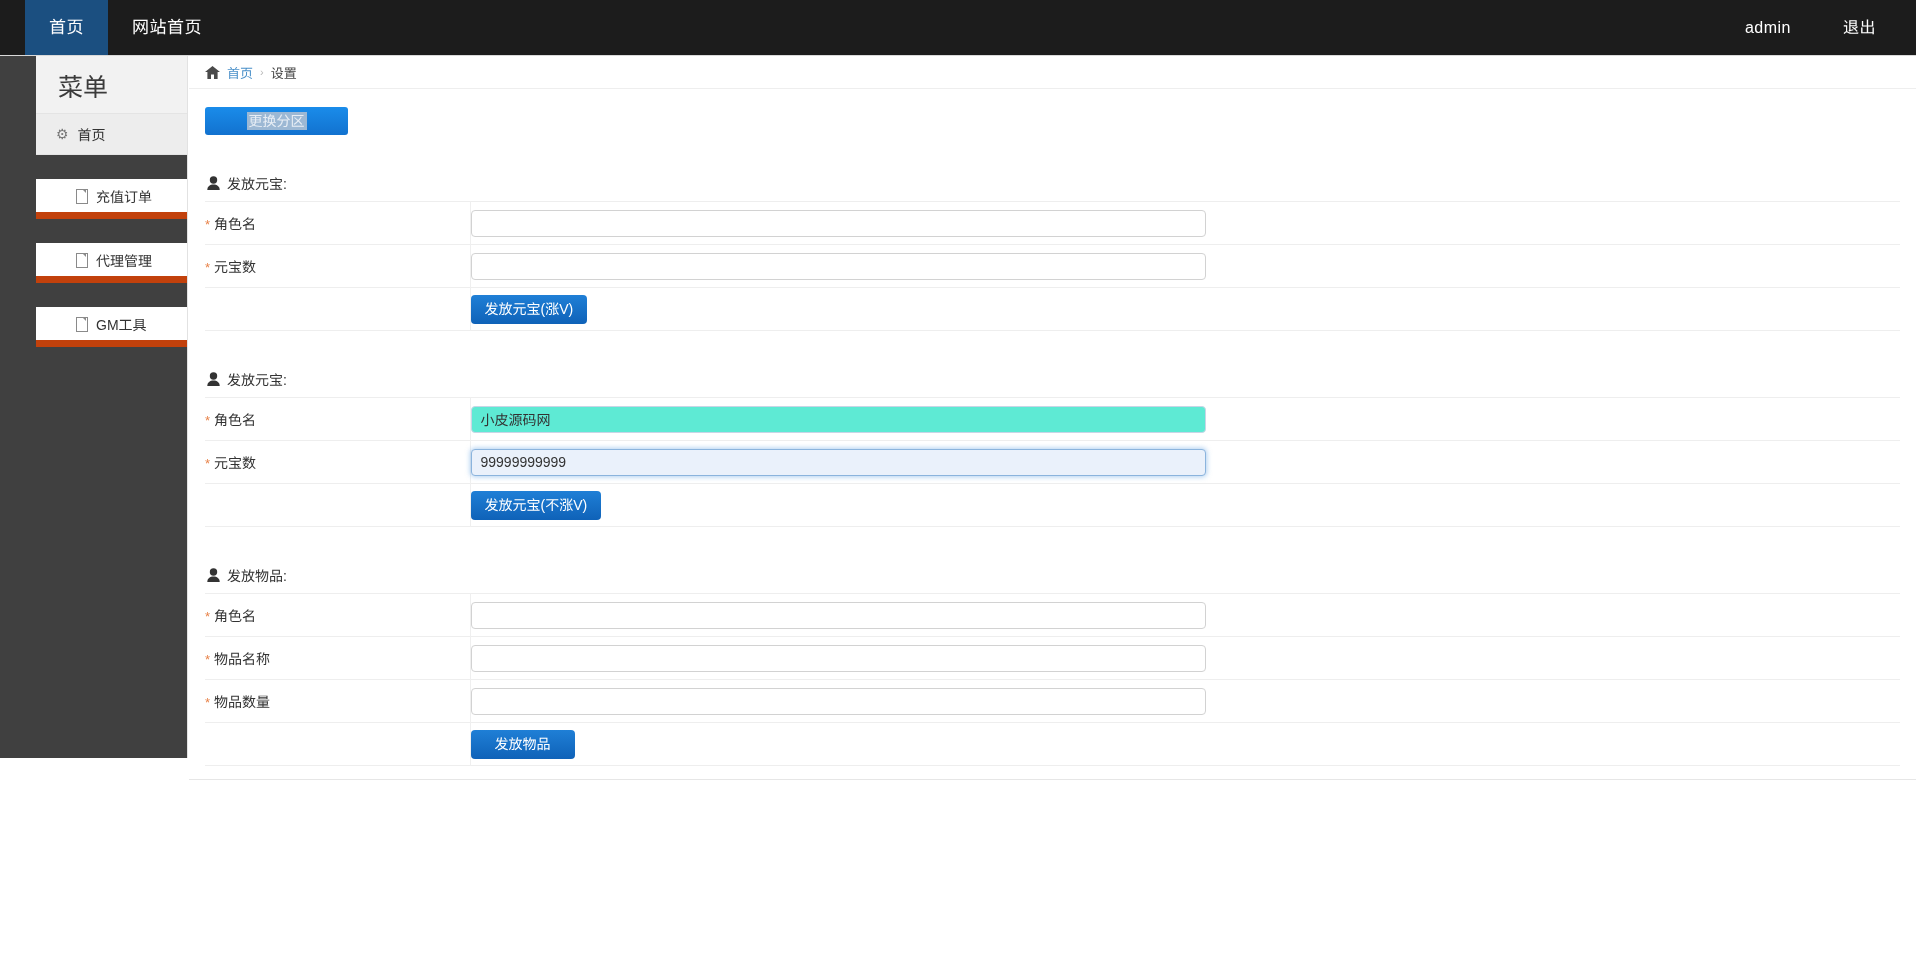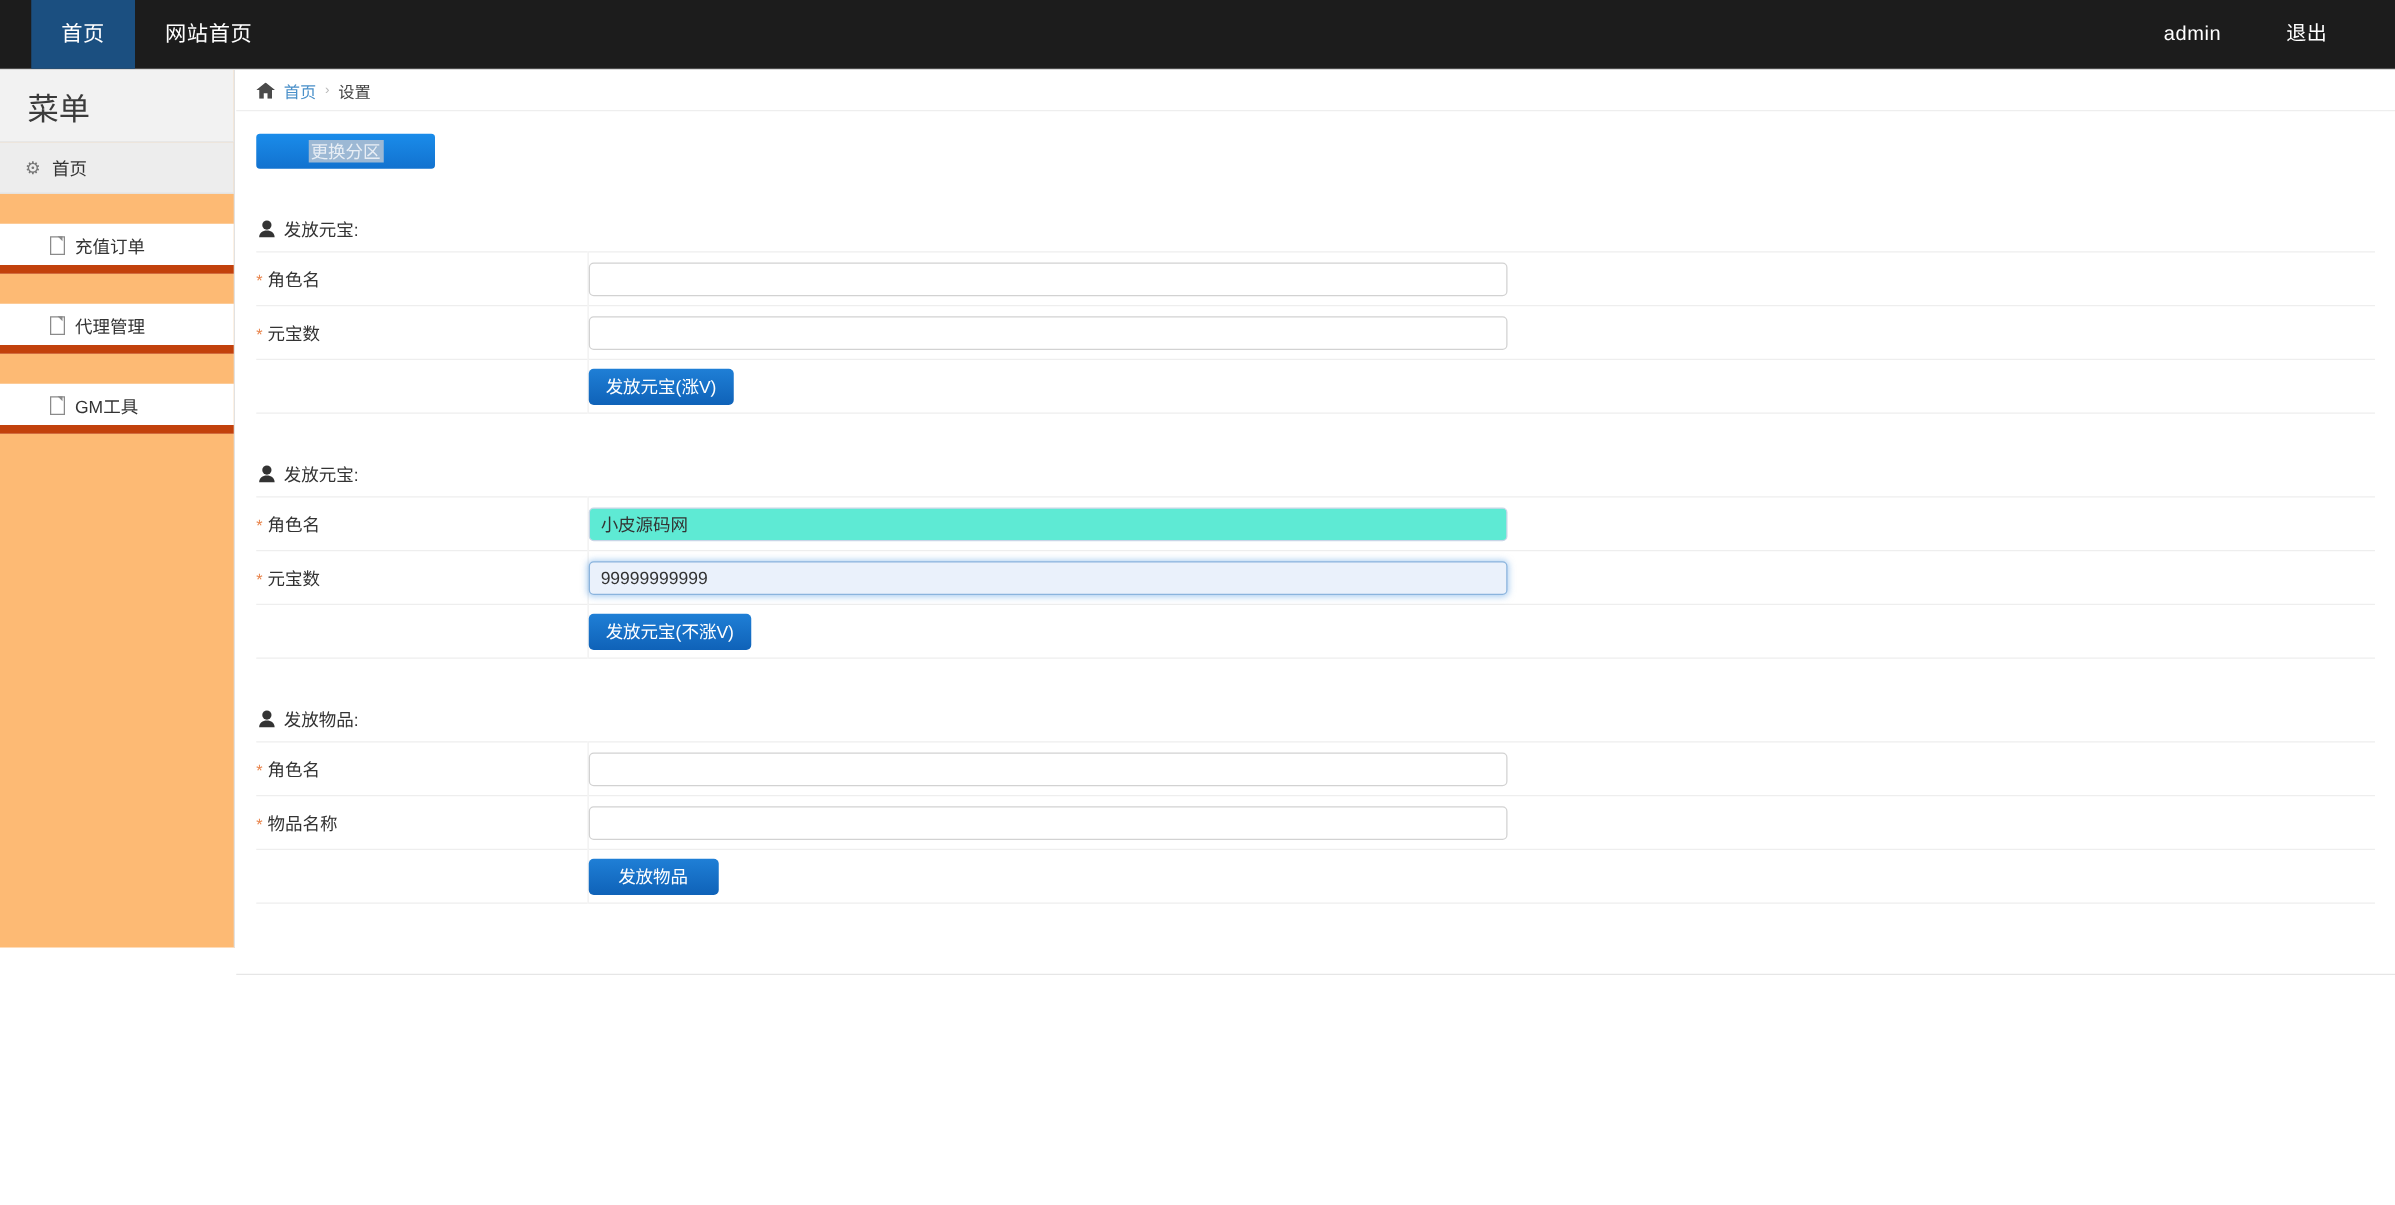--- a/index.html
+++ b/index.html
@@ -38,33 +38,34 @@
     letter-spacing: 0.5px;
     cursor: pointer;
     text-decoration: none;
     white-space: nowrap;
   }
   .nav-item.active { background: #1b4f80; }
   .nav-right {
     margin-left: auto;
     display: flex;
     align-items: stretch;
-    padding-right: 28px;
+    padding-right: 14px;
   }
   .nav-right .nav-item { font-size: 16px; padding: 0 26px; }
 
   
   .sidebar {
     position: absolute;
     left: 0;
     top: 56px;
     width: 188px;
     height: 702px;
-    background: #fdba74;
+    background: #404040;
     border-right: 1px solid #e2e2e2;
+    padding-left: 36px;
   }
   .sidebar-title {
     height: 58px;
     display: flex;
     align-items: center;
     padding-left: 22px;
     font-size: 25px;
     color: #3b3b3b;
     background: #f2f2f2;
     border-bottom: 1px solid #e4e4e4;
@@ -410,20 +411,28 @@
         </tr>
         <tr>
           <td class="label-cell">
             <span class="star">*</span><span>物品名称</span>
           </td>
           <td class="field-cell">
             <input class="text-input" type="text" value="" style="">
           </td>
         </tr>
         <tr>
+          <td class="label-cell">
+            <span class="star">*</span><span>物品数量</span>
+          </td>
+          <td class="field-cell">
+            <input class="text-input" type="text" value="" style="">
+          </td>
+        </tr>
+        <tr>
           <td class="label-cell"></td>
           <td class="field-cell">
             <button class="btn btn-submit wide">发放物品</button>
           </td>
         </tr>
       </tbody>
         </table>
     </div>
 
   </div>

